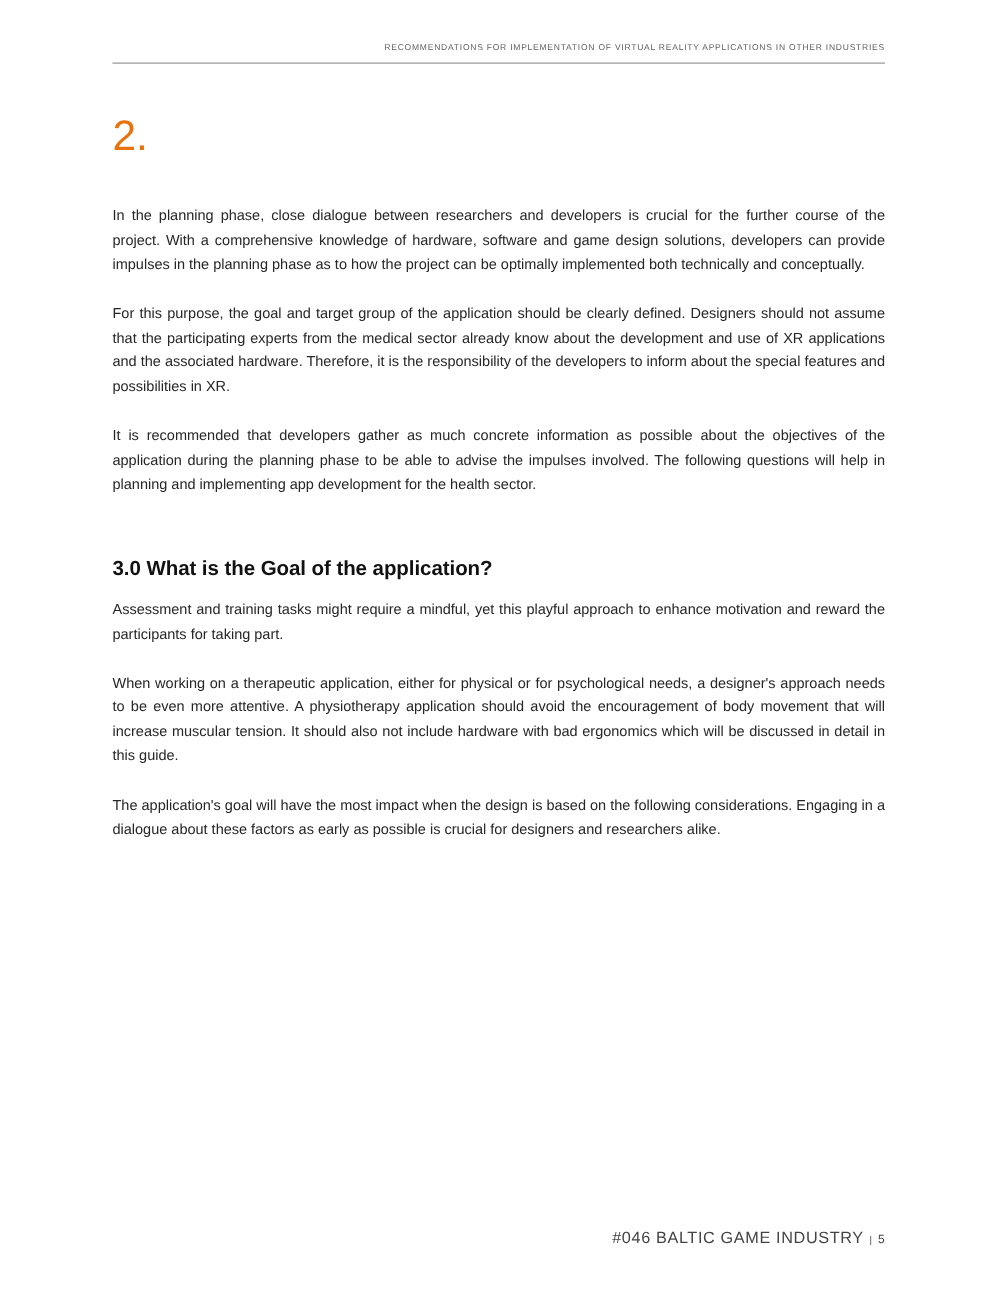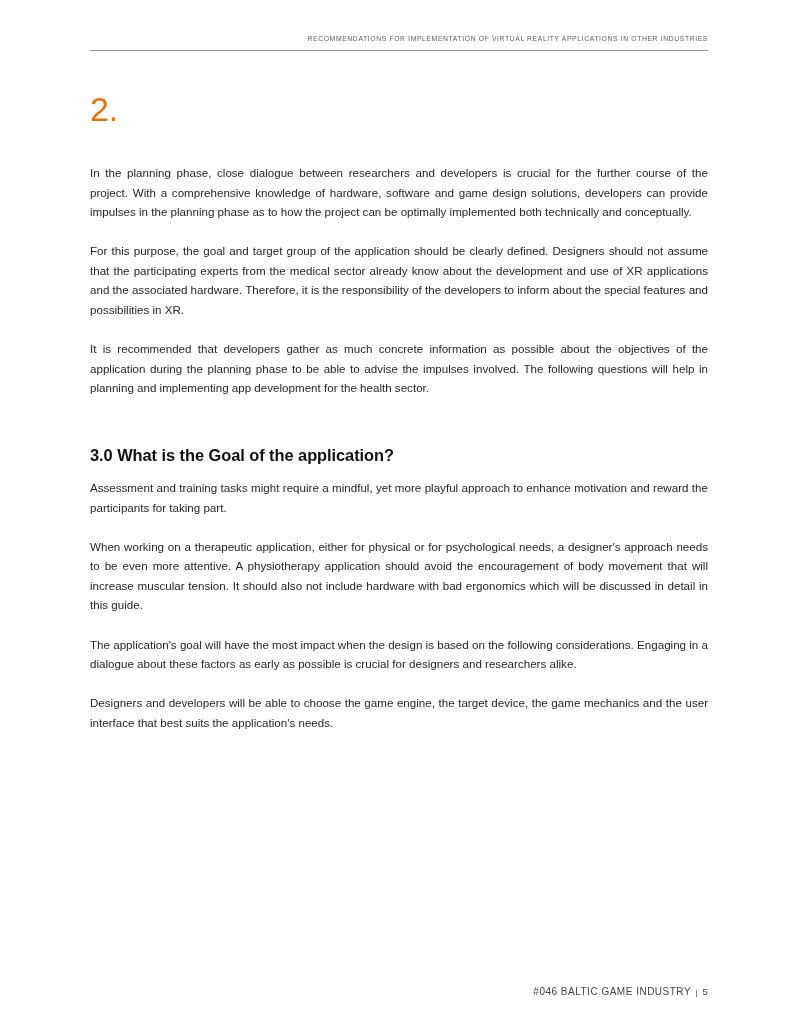--- a/index.html
+++ b/index.html
@@ -103,21 +103,21 @@
     position: absolute;
     left: 90px;
     top: 981px;
     width: 618px;
     text-align: right;
     color: #444444;
     font-family: "Liberation Sans", sans-serif;
     white-space: nowrap;
   }
   .footer .doc-ref {
-    font-size: 10px;
+    font-size: 13px;
     letter-spacing: 0.5px;
     text-transform: uppercase;
     vertical-align: baseline;
   }
   .footer .sep {
     font-size: 7.6px;
     letter-spacing: 0.5px;
     vertical-align: baseline;
   }
   .footer .page-num {
@@ -143,24 +143,23 @@
     </h1>
 
     <div class="intro-block">
       <p class="body">In the planning phase, close dialogue between researchers and developers is crucial for the further course of the project. With a comprehensive knowledge of hardware, software and game design solutions, developers can provide impulses in the planning phase as to how the project can be optimally implemented both technically and conceptually.</p>
       <p class="body">For this purpose, the goal and target group of the application should be clearly defined. Designers should not assume that the participating experts from the medical sector already know about the development and use of XR applications and the associated hardware. Therefore, it is the responsibility of the developers to inform about the special features and possibilities in XR.</p>
       <p class="body">It is recommended that developers gather as much concrete information as possible about the objectives of the application during the planning phase to be able to advise the impulses involved. The following questions will help in planning and implementing app development for the health sector.</p>
     </div>
 
     <div class="section-block">
       <h2 class="section-title">3.0 What is the Goal of the application?</h2>
-      <p class="body">Assessment and training tasks might require a mindful, yet more playful approach to enhance motivation and reward the participants for taking part.</p>
+      <p class="body">Assessment and training tasks might require a mindful, yet this playful approach to enhance motivation and reward the participants for taking part.</p>
       <p class="body">When working on a therapeutic application, either for physical or for psychological needs, a designer's approach needs to be even more attentive. A physiotherapy application should avoid the encouragement of body movement that will increase muscular tension. It should also not include hardware with bad ergonomics which will be discussed in detail in this guide.</p>
       <p class="body">The application's goal will have the most impact when the design is based on the following considerations. Engaging in a dialogue about these factors as early as possible is crucial for designers and researchers alike.</p>
-      <p class="body">Designers and developers will be able to choose the game engine, the target device, the game mechanics and the user interface that best suits the application's needs.</p>
     </div>
 
   </div>
 
   <div class="footer">
     <span class="doc-ref">#046 Baltic Game Industry</span>
     <span class="sep">|</span>
     <span class="page-num">5</span>
   </div>
 

